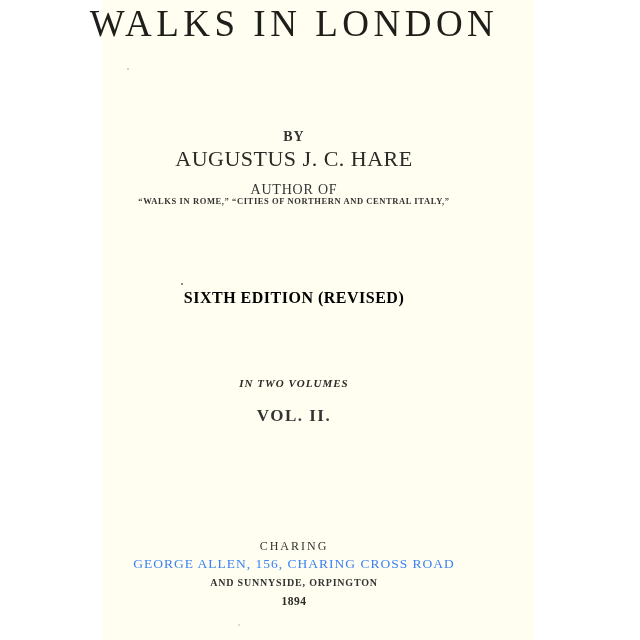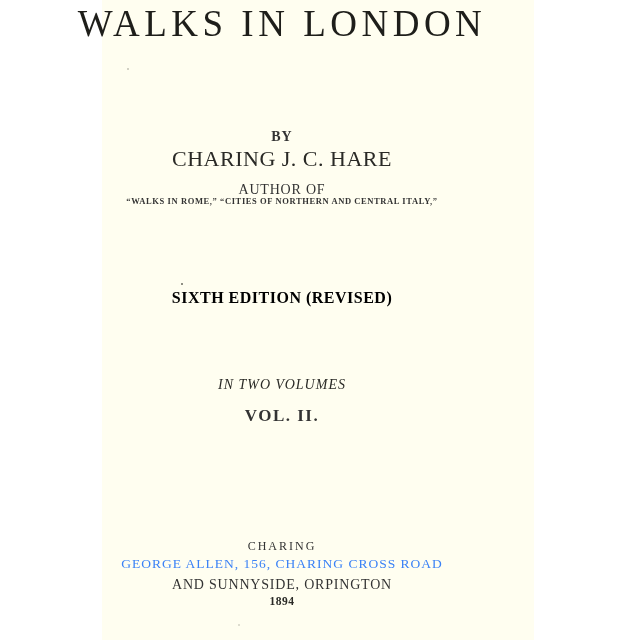--- a/index.html
+++ b/index.html
@@ -18,21 +18,21 @@
     .paper {
       position: absolute;
       left: 102px;
       top: 0;
       width: 432px;
       height: 640px;
       background: #fffef0;
     }
     .line {
       position: absolute;
-      left: 0;
+      left: 12px;
       width: 564px;
       text-align: center;
       white-space: nowrap;
     }
     .title {
       top: 2px;
       font-size: 37px;
       letter-spacing: 4.5px;
       color: #1e1e1a;
       font-weight: normal;
@@ -68,24 +68,25 @@
     .works div { }
     .edition {
       top: 289px;
       font-size: 16px;
       letter-spacing: 0.5px;
       color: #000000;
       font-weight: bold;
     }
     .volumes {
       top: 377px;
-      font-size: 14px;
+      font-size: 11px;
       letter-spacing: 1px;
       font-style: italic;
       color: #2a2a26;
+      font-weight: bold;
     }
     .vol {
       top: 406px;
       font-size: 17px;
       letter-spacing: 1.5px;
       color: #333;
       font-weight: bold;
     }
     .city {
       top: 539px;
@@ -94,24 +95,24 @@
       color: #333;
     }
     .publisher {
       top: 556px;
       font-size: 13.5px;
       letter-spacing: 1px;
       color: #3b82f6;
     }
     .address {
       top: 577px;
-      font-size: 14px;
+      font-size: 10px;
       letter-spacing: 0.8px;
       color: #333;
-      font-weight: normal;
+      font-weight: bold;
     }
     .year {
       top: 595px;
       font-size: 11.5px;
       letter-spacing: 0.5px;
       color: #2a2a26;
       font-weight: bold;
     }
     .speck {
       position: absolute;
@@ -123,21 +124,21 @@
   </style>
 </head>
 <body>
 
 <div class="paper"></div>
 
 <div class="line title">WALKS IN LONDON</div>
 
 <div class="line by">BY</div>
 
-<div class="line author">CHARING J. C. HARE</div>
+<div class="line author">AUGUSTUS J. C. HARE</div>
 
 <div class="line author-of">AUTHOR OF</div>
 
 <div class="line works">
   <div>“WALKS IN ROME,” “CITIES OF NORTHERN AND CENTRAL ITALY,”</div>
 </div>
 
 <div class="line edition">SIXTH EDITION (REVISED)</div>
 
 <div class="line volumes">IN TWO VOLUMES</div>

